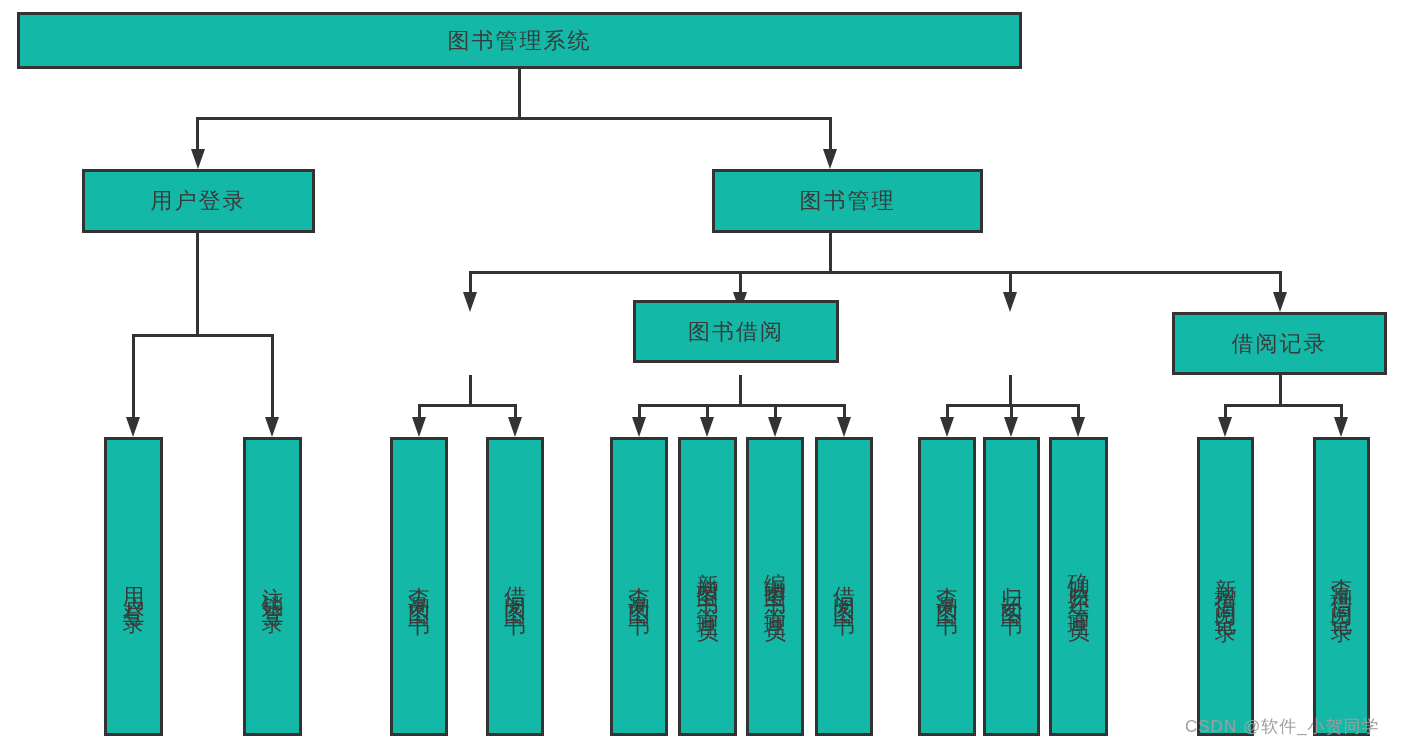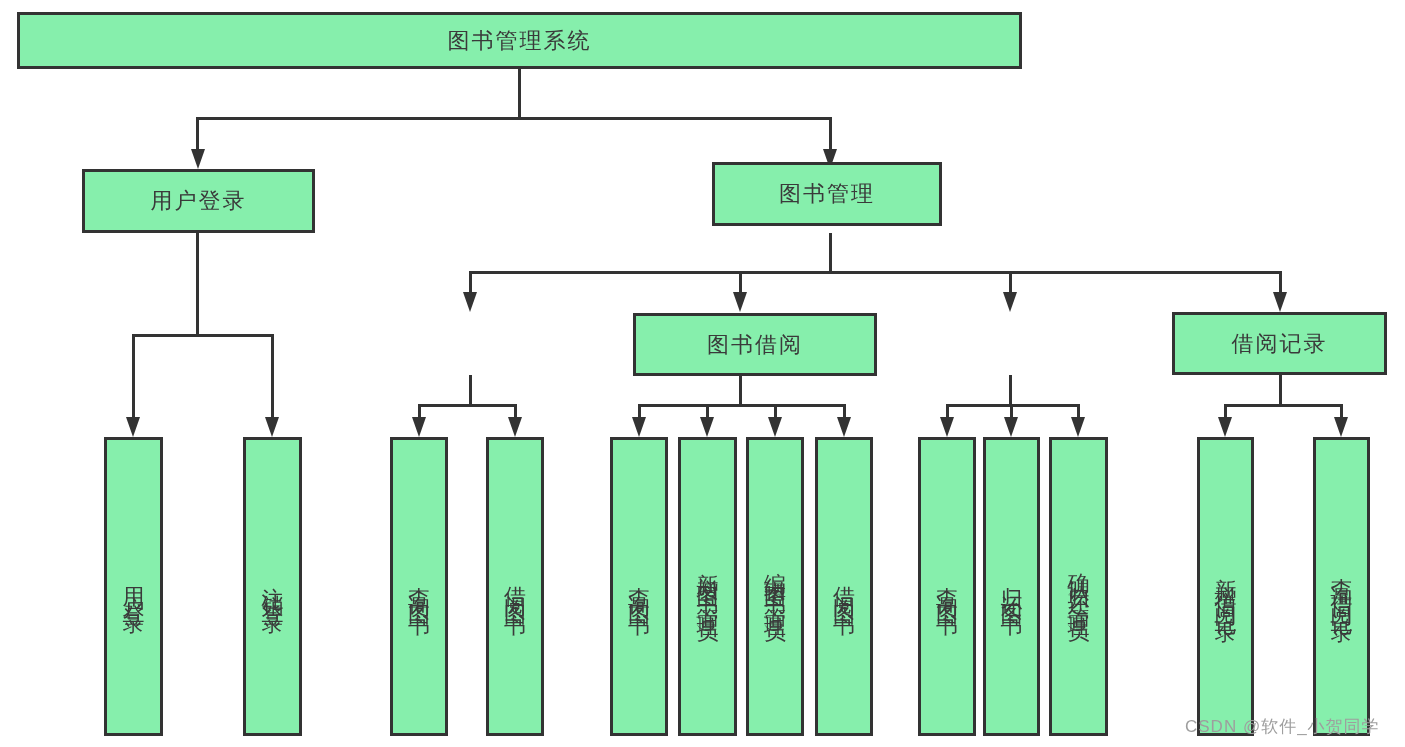--- a/index.html
+++ b/index.html
@@ -13,21 +13,21 @@
   #canvas{
     position:relative;
     width:1405px;height:747px;
     background:var(--bg);
     overflow:hidden;
   }
   .box{
     position:absolute;
     box-sizing:border-box;
     border:3px solid var(--line);
-    background:#86efac;
+    background:#14b8a6;
     display:flex;
     align-items:center;
     justify-content:center;
     color:var(--text);
   }
   .box.h span{
     font-size:22px;
     letter-spacing:2px;
     white-space:nowrap;
     color:var(--text);
@@ -70,21 +70,21 @@
   <div class="vline" style="left:518px;top:66px;width:3px;height:53px"></div>
   <div class="hline" style="left:196px;top:117px;width:636px;height:3px"></div>
   <div class="vline" style="left:196px;top:117px;width:3px;height:35px"></div>
   <div class="arrow" style="left:191px;top:149px"></div>
   <div class="vline" style="left:829px;top:117px;width:3px;height:35px"></div>
   <div class="arrow" style="left:823px;top:149px"></div>
 
   <div class="box h" style="left:82px;top:169px;width:233px;height:64px">
     <span>用户登录</span>
   </div>
-  <div class="box h" style="left:712px;top:162px;width:230px;height:64px">
+  <div class="box h" style="left:712px;top:169px;width:271px;height:64px">
     <span>图书管理</span>
   </div>
 
   <div class="vline" style="left:196px;top:233px;width:3px;height:104px"></div>
   <div class="hline" style="left:132px;top:334px;width:142px;height:3px"></div>
   <div class="vline" style="left:132px;top:334px;width:3px;height:85px"></div>
   <div class="arrow" style="left:126px;top:417px"></div>
   <div class="vline" style="left:271px;top:334px;width:3px;height:85px"></div>
   <div class="arrow" style="left:265px;top:417px"></div>
 
@@ -92,21 +92,21 @@
   <div class="hline" style="left:469px;top:271px;width:813px;height:3px"></div>
   <div class="vline" style="left:469px;top:271px;width:3px;height:23px"></div>
   <div class="arrow" style="left:463px;top:292px"></div>
   <div class="vline" style="left:739px;top:271px;width:3px;height:23px"></div>
   <div class="arrow" style="left:733px;top:292px"></div>
   <div class="vline" style="left:1009px;top:271px;width:3px;height:23px"></div>
   <div class="arrow" style="left:1003px;top:292px"></div>
   <div class="vline" style="left:1279px;top:271px;width:3px;height:23px"></div>
   <div class="arrow" style="left:1273px;top:292px"></div>
 
-  <div class="box h" style="left:633px;top:313px;width:244px;height:63px">
+  <div class="box h" style="left:633px;top:300px;width:206px;height:63px">
     <span>图书借阅</span>
   </div>
   <div class="box h" style="left:1172px;top:312px;width:215px;height:63px">
     <span>借阅记录</span>
   </div>
 
   <div class="vline" style="left:469px;top:375px;width:3px;height:32px"></div>
   <div class="hline" style="left:418px;top:404px;width:99px;height:3px"></div>
   <div class="vline" style="left:418px;top:404px;width:3px;height:15px"></div>
   <div class="arrow" style="left:412px;top:417px"></div>

